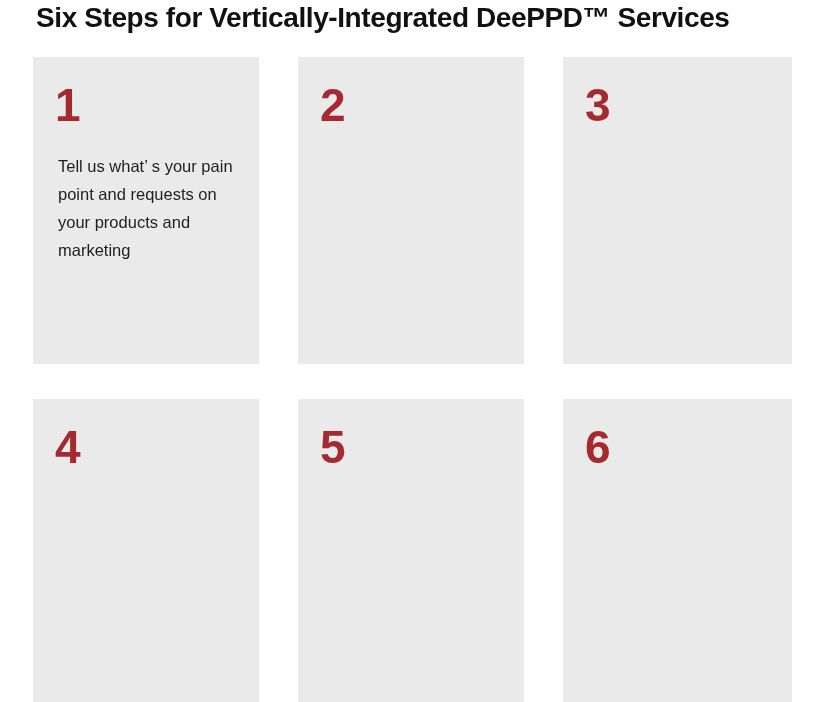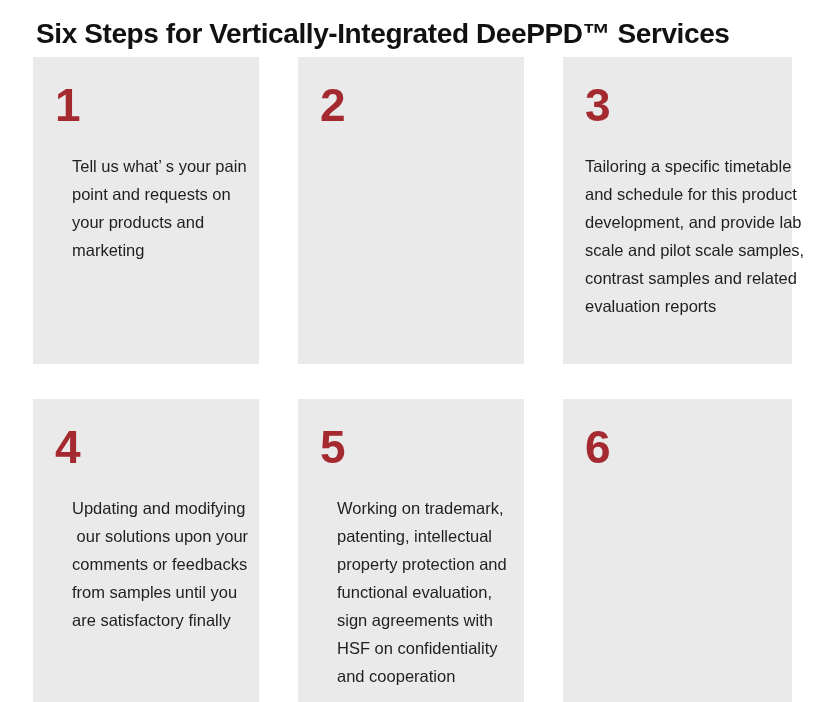--- a/index.html
+++ b/index.html
@@ -11,21 +11,21 @@
   .page {
     position: relative;
     width: 834px;
     height: 702px;
     background: #ffffff;
     overflow: hidden;
   }
   .title {
     position: absolute;
     left: 36px;
-    top: 16px;
+    top: 0;
     margin: 0;
     font-size: 28px;
     line-height: 36px;
     font-weight: bold;
     letter-spacing: -0.4px;
     color: #111111;
     white-space: nowrap;
   }
   .grid {
     position: absolute;
@@ -54,21 +54,20 @@
     color: #a52a2f;
   }
   .desc {
     position: absolute;
     left: 25px;
     top: 95px;
     font-size: 16.5px;
     line-height: 28px;
     color: #1f1f1f;
     white-space: pre;
-    margin-left: 14px;
   }
   .card.c3 .desc {
     left: 8px;
   }
 </style>
 </head>
 <body>
 
 <div class="page">
 
@@ -83,46 +82,28 @@
 your products and
 marketing</div>
     </div>
 
     <div class="card c2">
       <div class="num">2</div>
     </div>
 
     <div class="card c3">
       <div class="num">3</div>
-      <div class="desc">Tailoring a specific timetable
-and schedule for this product
-development, and provide lab
-scale and pilot scale samples,
-contrast samples and related
-evaluation reports</div>
     </div>
 
     <div class="card c4">
       <div class="num">4</div>
-      <div class="desc">Updating and modifying
- our solutions upon your
-comments or feedbacks
-from samples until you
-are satisfactory finally</div>
     </div>
 
     <div class="card c5">
       <div class="num">5</div>
-      <div class="desc">Working on trademark,
-patenting, intellectual
-property protection and
-functional evaluation,
-sign agreements with
-HSF on confidentiality
-and cooperation</div>
     </div>
 
     <div class="card c6">
       <div class="num">6</div>
     </div>
 
   </div>
 </div>
 
 </body></html>

